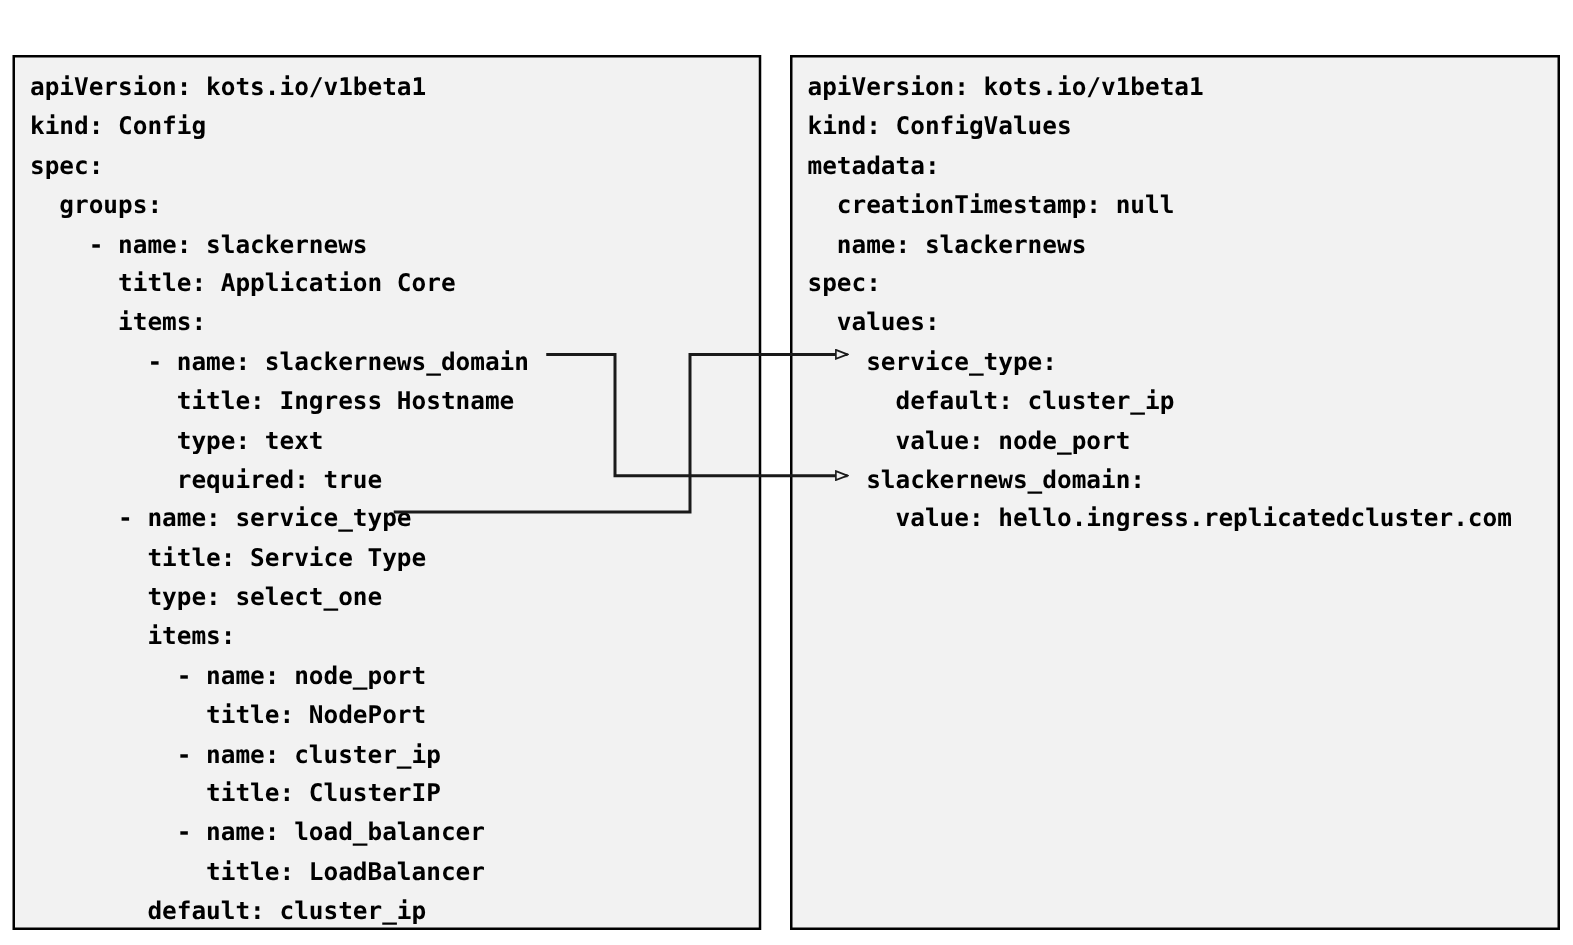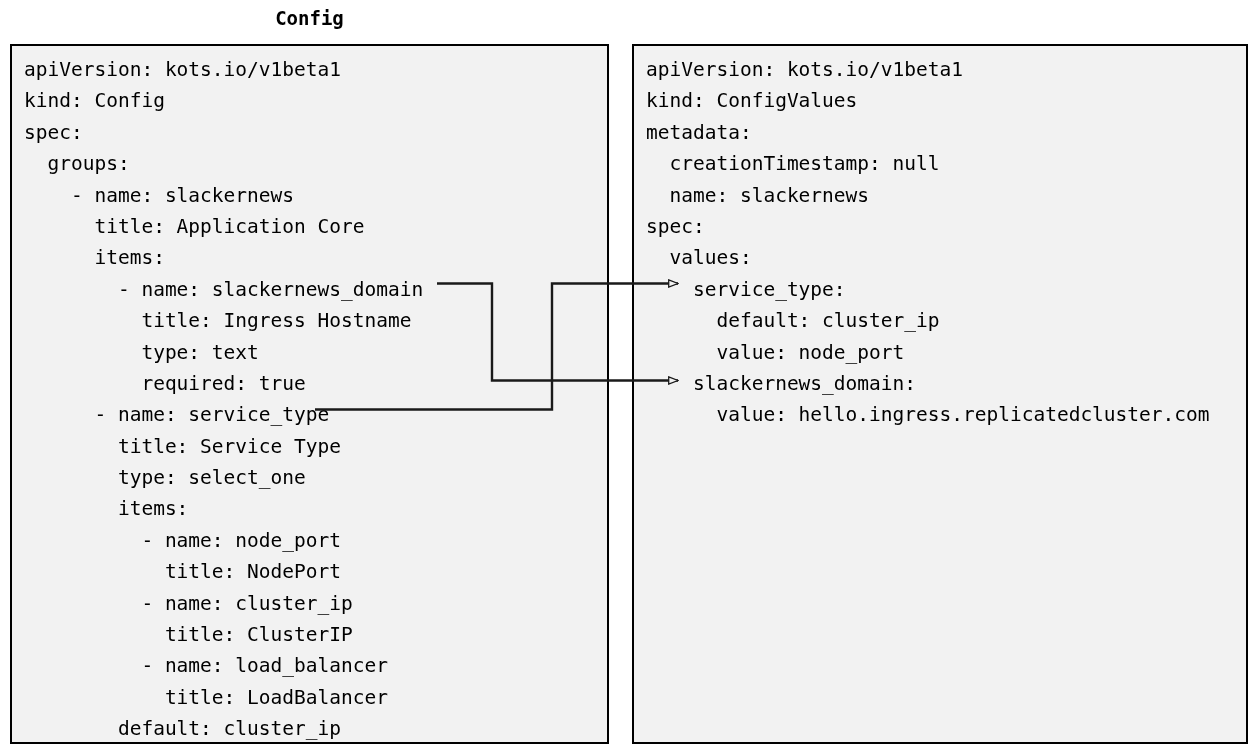--- a/index.html
+++ b/index.html
@@ -60,21 +60,21 @@
     height: 700px;
   }
 
   .code-block {
     position: absolute;
     left: 12px;
     top: 8px;
     right: 2px;
     font-family: "DejaVu Sans Mono", "Liberation Mono", monospace;
     font-size: 19.5px;
-    font-weight: normal;
+    font-weight: bold;
     color: #000000;
     line-height: 31.4px;
     white-space: pre;
     letter-spacing: 0px;
   }
 
   .code-line {
     white-space: pre;
     height: 31.4px;
     line-height: 31.4px;
@@ -87,21 +87,20 @@
     width: 1258px;
     height: 756px;
     pointer-events: none;
   }
 </style>
 </head>
 <body>
 
 <div class="stage">
 
-  <div class="panel-title" id="title-config">Config</div>
 
 
   <div class="panel" id="panel-config">
     <div class="code-block" id="config-code"><div class="code-line">apiVersion: kots.io/v1beta1</div><div class="code-line">kind: Config</div><div class="code-line">spec:</div><div class="code-line">  groups:</div><div class="code-line">    - name: slackernews</div><div class="code-line">      title: Application Core</div><div class="code-line">      items:</div><div class="code-line">        - name: slackernews_domain</div><div class="code-line">          title: Ingress Hostname</div><div class="code-line">          type: text</div><div class="code-line">          required: true</div><div class="code-line">      - name: service_type</div><div class="code-line">        title: Service Type</div><div class="code-line">        type: select_one</div><div class="code-line">        items:</div><div class="code-line">          - name: node_port</div><div class="code-line">            title: NodePort</div><div class="code-line">          - name: cluster_ip</div><div class="code-line">            title: ClusterIP</div><div class="code-line">          - name: load_balancer</div><div class="code-line">            title: LoadBalancer</div><div class="code-line">        default: cluster_ip</div></div>
   </div>
 
   <div class="panel" id="panel-values">
     <div class="code-block" id="values-code"><div class="code-line">apiVersion: kots.io/v1beta1</div><div class="code-line">kind: ConfigValues</div><div class="code-line">metadata:</div><div class="code-line">  creationTimestamp: null</div><div class="code-line">  name: slackernews</div><div class="code-line">spec:</div><div class="code-line">  values:</div><div class="code-line">    service_type:</div><div class="code-line">      default: cluster_ip</div><div class="code-line">      value: node_port</div><div class="code-line">    slackernews_domain:</div><div class="code-line">      value: hello.ingress.replicatedcluster.com</div></div>
   </div>
 

